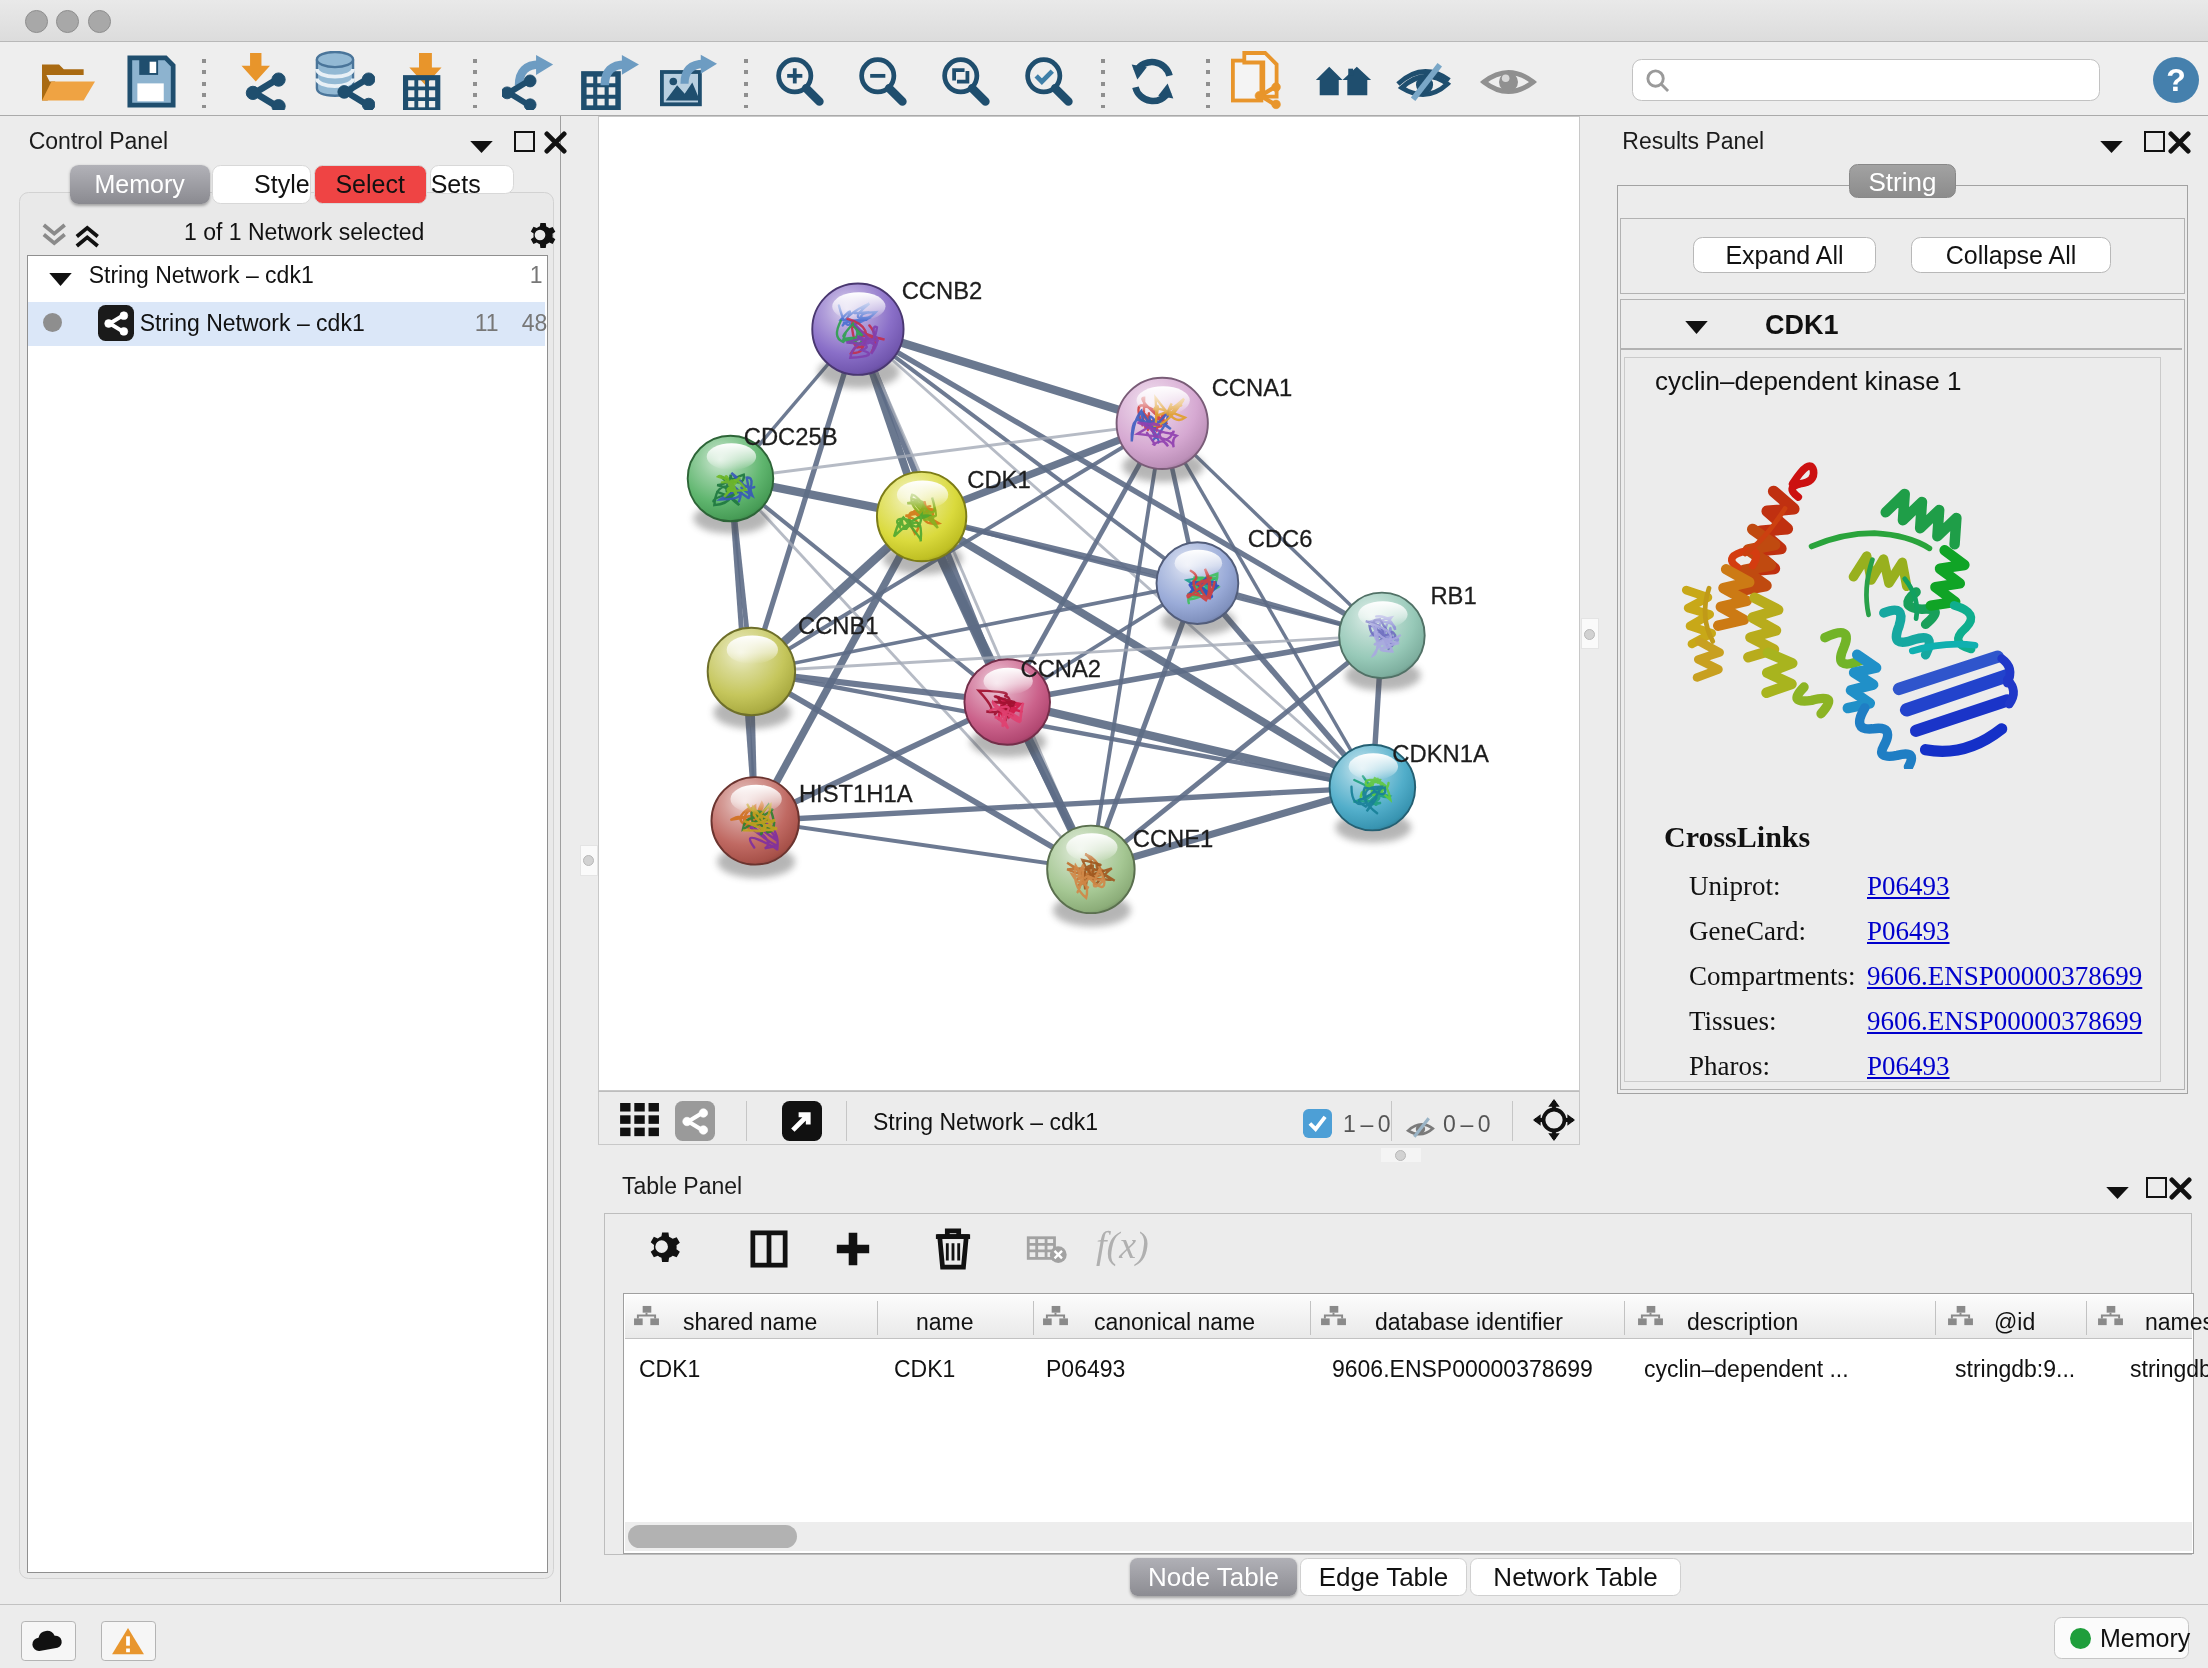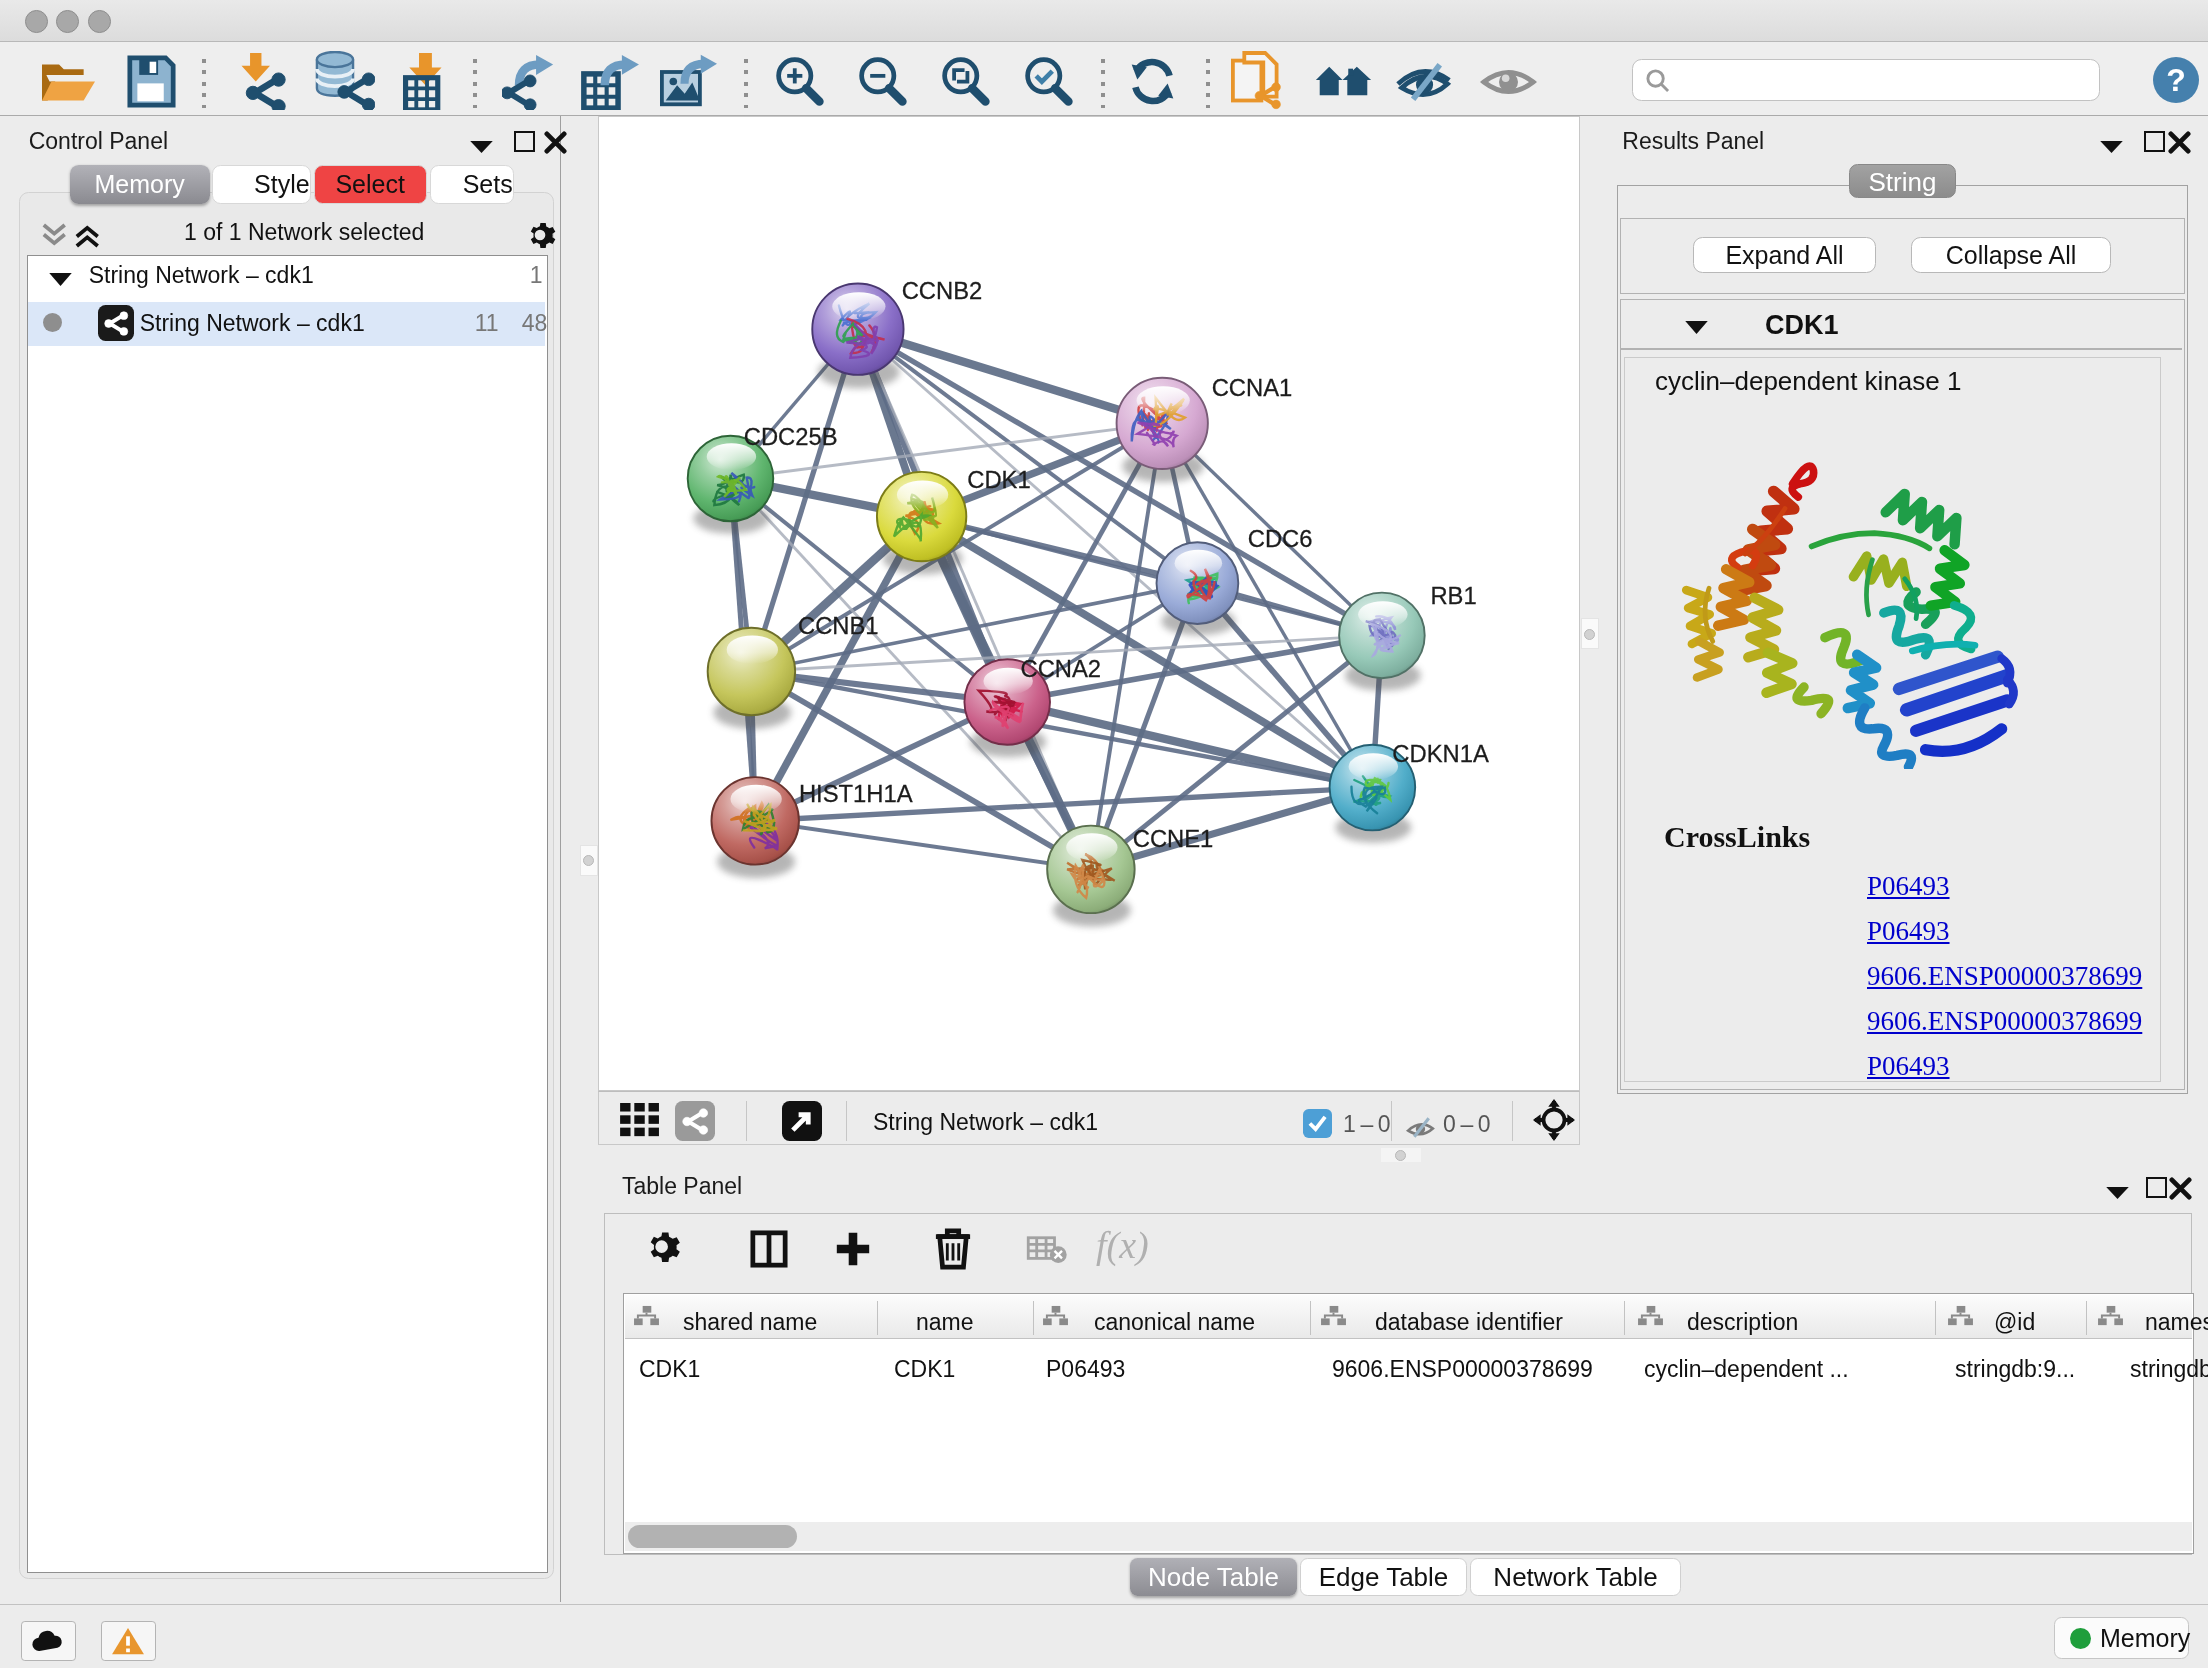--- a/index.html
+++ b/index.html
@@ -168,21 +168,21 @@
   <div class="abs" style="left:508px;top:15px;width:21px;height:21px;border:2.9px solid #111"></div>
   <svg class="abs" style="left:538px;top:15px" width="23" height="23" viewBox="0 0 24 24">
       <path d="M3 3 L21 21 M21 3 L3 21" stroke="#111" stroke-width="5" stroke-linecap="round"></path>
     </svg>
 
   <div class="abs" style="left:13.3px;top:76px;width:535px;height:1387px;background:#e9e9e9;border:1.9px solid #d2d2d2;border-radius:9.5px"></div>
 
   <div class="abs" style="left:64px;top:49px;width:140px;height:39px;background:linear-gradient(#b2b2b8,#8a8a90);border-radius:8.6px;color:#fff;font-size:25px;text-align:center;line-height:39px;box-shadow:0 1.9px 2.9px rgba(0,0,0,0.3)">Memory</div>
   <div class="abs" style="left:206px;top:49px;width:99px;height:39px;background:#fff;border-radius:8.6px;border:1px solid #d8d8d8;font-size:25px;text-align:right;line-height:37px;color:#111">Style</div>
   <div class="abs" style="left:308px;top:49px;width:113px;height:39px;background:#ef4444;border-radius:8.6px;border:1px solid #d8d8d8;font-size:25px;text-align:center;line-height:37px;color:#111">Select</div>
-  <div class="abs" style="left:424px;top:49px;width:84px;height:39px;background:#fff;border-radius:8.6px;border:1px solid #d8d8d8;font-size:25px;text-align:right;line-height:37px;color:#111">Sets</div>
+  <div class="abs" style="left:424px;top:49px;width:84px;height:29px;background:#fff;border-radius:8.6px;border:1px solid #d8d8d8;font-size:25px;text-align:left;line-height:37px;color:#111">Sets</div>
 
   <svg class="abs" style="left:34px;top:107px" width="28.5" height="25" viewBox="0 0 30 26">
       <g stroke="#8a8a8a" stroke-width="4" fill="none">
         <path d="M4 2 L15 11 L26 2"></path>
         <path d="M4 12 L15 21 L26 12"></path>
       </g>
     </svg>
   <svg class="abs" style="left:67px;top:107px" width="28.5" height="25" viewBox="0 0 30 26">
       <g stroke="#111" stroke-width="4" fill="none">
         <path d="M4 24 L15 15 L26 24"></path>
@@ -550,20 +550,22 @@
   <div class="abs" style="left:10.5px;top:183px;width:565px;height:791px;border:1.9px solid #b2b2b2"></div>
   <svg class="abs" style="left:75px;top:204px" width="25" height="15" viewBox="0 0 26 16">
       <path d="M1 1 L25 1 L13 15 z" fill="#111"></path>
     </svg>
   <div class="abs" style="left:156px;top:194px;font-size:27px;font-weight:700;color:#111">CDK1</div>
   <div class="abs" style="left:12.4px;top:232px;width:561px;height:1.9px;background:#b2b2b2"></div>
   <div class="abs" style="left:15px;top:241px;width:537px;height:725px;border:1.9px solid #cacaca;background:#ececec"></div>
   <div class="abs" style="left:46px;top:250px;font-size:26px;color:#111">cyclin–dependent kinase 1</div>
 
   <div class="abs" style="font-family:'Liberation Serif',serif;font-size:30px;font-weight:700;color:#111;left:55px;top:704px">CrossLinks</div>
+  <div class="abs" style="font-family:'Liberation Serif',serif;font-size:27px;color:#111;left:80px;top:748px;line-height:45px">
+    Uniprot:<br>GeneCard:<br>Compartments:<br>Tissues:<br>Pharos:</div>
   <div class="abs" style="font-family:'Liberation Serif',serif;font-size:27px;color:#0000cc;left:258px;top:748px;line-height:45px;text-decoration:underline">
     P06493<br>P06493<br>9606.ENSP00000378699<br>9606.ENSP00000378699<br>P06493</div>
 </div>
 <svg style="position:absolute;left:1671px;top:455px" width="361" height="314" viewBox="0 0 380 330">
 <g fill="none" stroke-linecap="round" stroke-linejoin="round">
 <path d="M128 30 Q146 2 150 16 Q152 28 136 30 Q120 34 134 44" stroke="#cc1111" stroke-width="8"></path>
 <path d="M108 38 L134 49 L108 60 L134 71 L108 82 L134 93 L108 104 L134 115 L108 126" fill="none" stroke="#c03010" stroke-width="12" stroke-linejoin="round" transform="rotate(18 108 38)"></path>
       <path d="M86 78 L112 89 L86 100 L112 111 L86 122 L112 133 L86 144" fill="none" stroke="#c04a10" stroke-width="12" stroke-linejoin="round" transform="rotate(12 86 78)"></path>
 <path d="M70 118 Q56 108 74 102 Q98 96 86 116" stroke="#d43c10" stroke-width="8"></path>
 <path d="M58 120 L84 130 L58 140 L84 150 L58 160 L84 170 L58 180" fill="none" stroke="#cc7a14" stroke-width="11" stroke-linejoin="round" transform="rotate(8 58 120)"></path>

